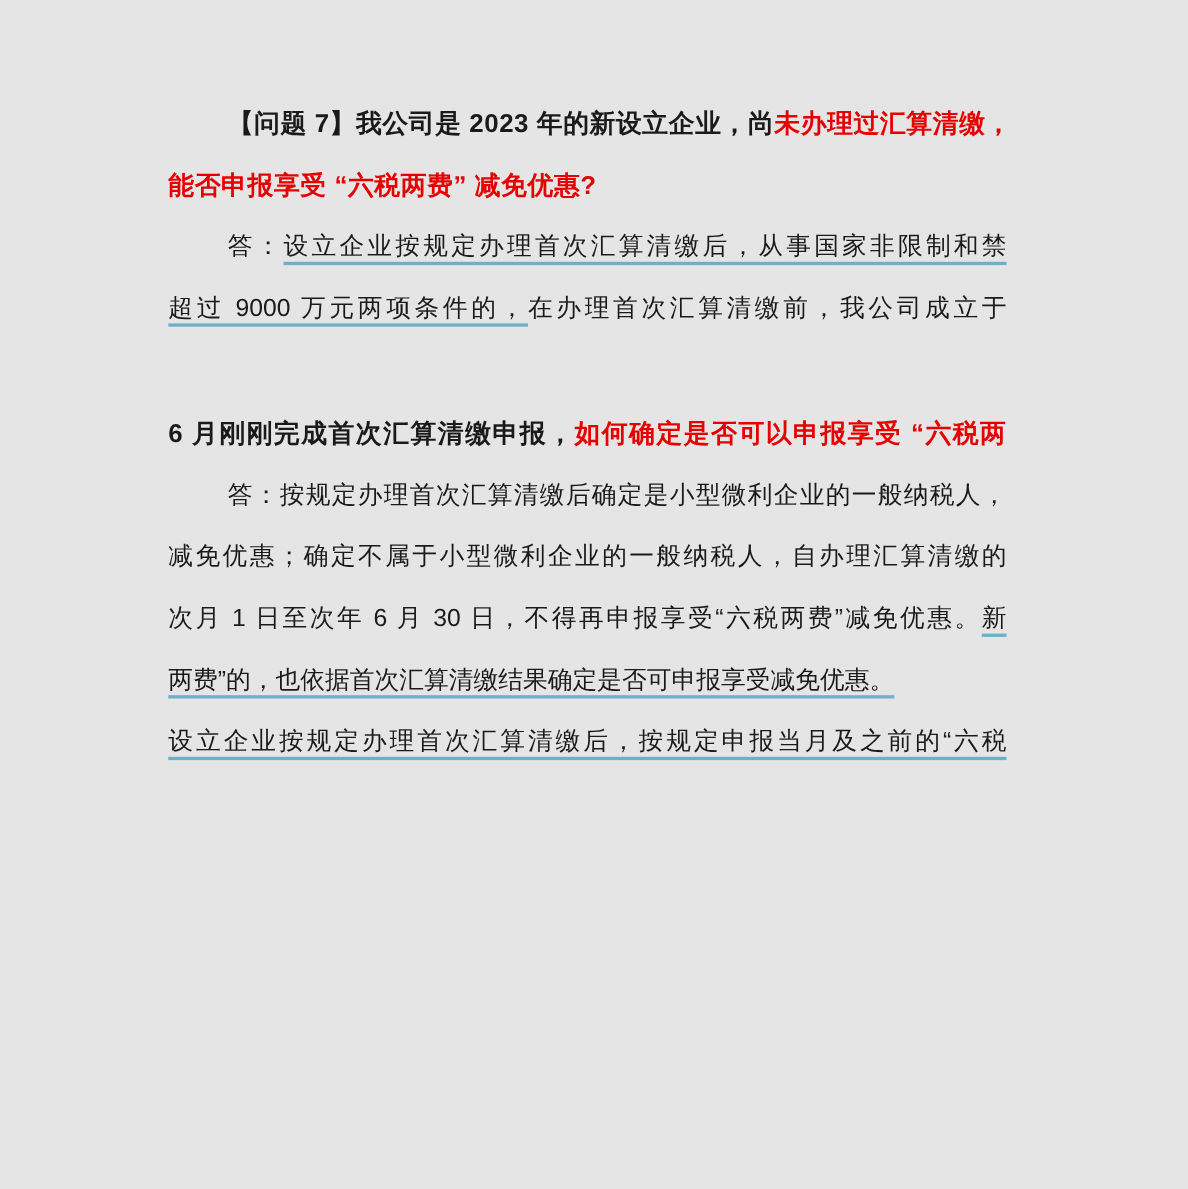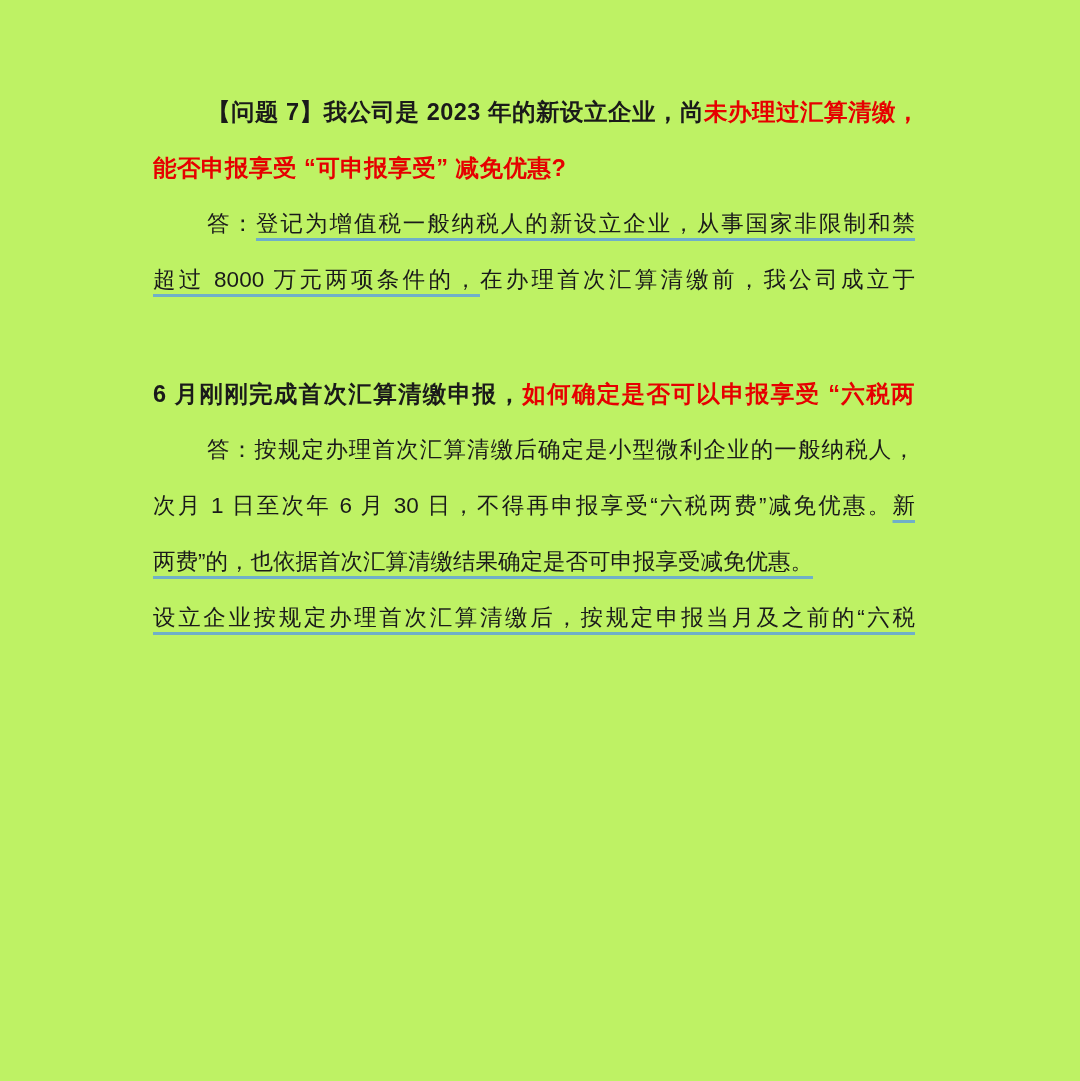--- a/index.html
+++ b/index.html
@@ -6,21 +6,21 @@
   body {
     width: 1080px;
     height: 1081px;
     background: #ffffff;
     font-family: "Liberation Sans", "DejaVu Sans", sans-serif;
   }
   .page {
     position: relative;
     width: 1080px;
     height: 1081px;
-    background: #bef264;
+    background: #e5e5e5;
     overflow: hidden;
   }
   .doc {
     position: absolute;
     left: 153px;
     top: 84px;
     width: 762px;
     color: #1a1a1a;
     font-size: 22.5px;
   }
@@ -46,28 +46,29 @@
   }
   .block-gap { height: 58px; }
 </style>
 </head>
 <body>
 
 <div class="page">
   <div class="doc">
 
     <div class="line heading indent"><span>【问题 7】我公司是 2023 年的新设立企业，尚</span><span class="red">未办理过汇算清缴，</span></div>
-    <div class="line heading last"><span class="red">能否申报享受 “可申报享受” 减免优惠?</span></div>
+    <div class="line heading last"><span class="red">能否申报享受 “六税两费” 减免优惠?</span></div>
 
-    <div class="line indent"><span>答：</span><span class="ul">登记为增值税一般纳税人的新设立企业，从事国家非限制和禁</span></div>
-    <div class="line"><span class="ul">超过 8000 万元两项条件的，</span><span>在办理首次汇算清缴前，我公司成立于</span></div>
+    <div class="line indent"><span>答：</span><span class="ul">设立企业按规定办理首次汇算清缴后，从事国家非限制和禁</span></div>
+    <div class="line"><span class="ul">超过 9000 万元两项条件的，</span><span>在办理首次汇算清缴前，我公司成立于</span></div>
 
     <div class="block-gap"></div>
 
     <div class="line heading"><span>6 月刚刚完成首次汇算清缴申报，</span><span class="red">如何确定是否可以申报享受 “六税两</span></div>
 
     <div class="line indent"><span>答：按规定办理首次汇算清缴后确定是小型微利企业的一般纳税人，</span></div>
+    <div class="line"><span>减免优惠；确定不属于小型微利企业的一般纳税人，自办理汇算清缴的</span></div>
     <div class="line"><span>次月 1 日至次年 6 月 30 日，不得再申报享受“六税两费”减免优惠。</span><span class="ul">新</span></div>
     <div class="line last"><span class="ul">两费”的，也依据首次汇算清缴结果确定是否可申报享受减免优惠。</span></div>
     <div class="line"><span class="ul">设立企业按规定办理首次汇算清缴后，按规定申报当月及之前的“六税</span></div>
 
   </div>
 </div>
 
 </body></html>

